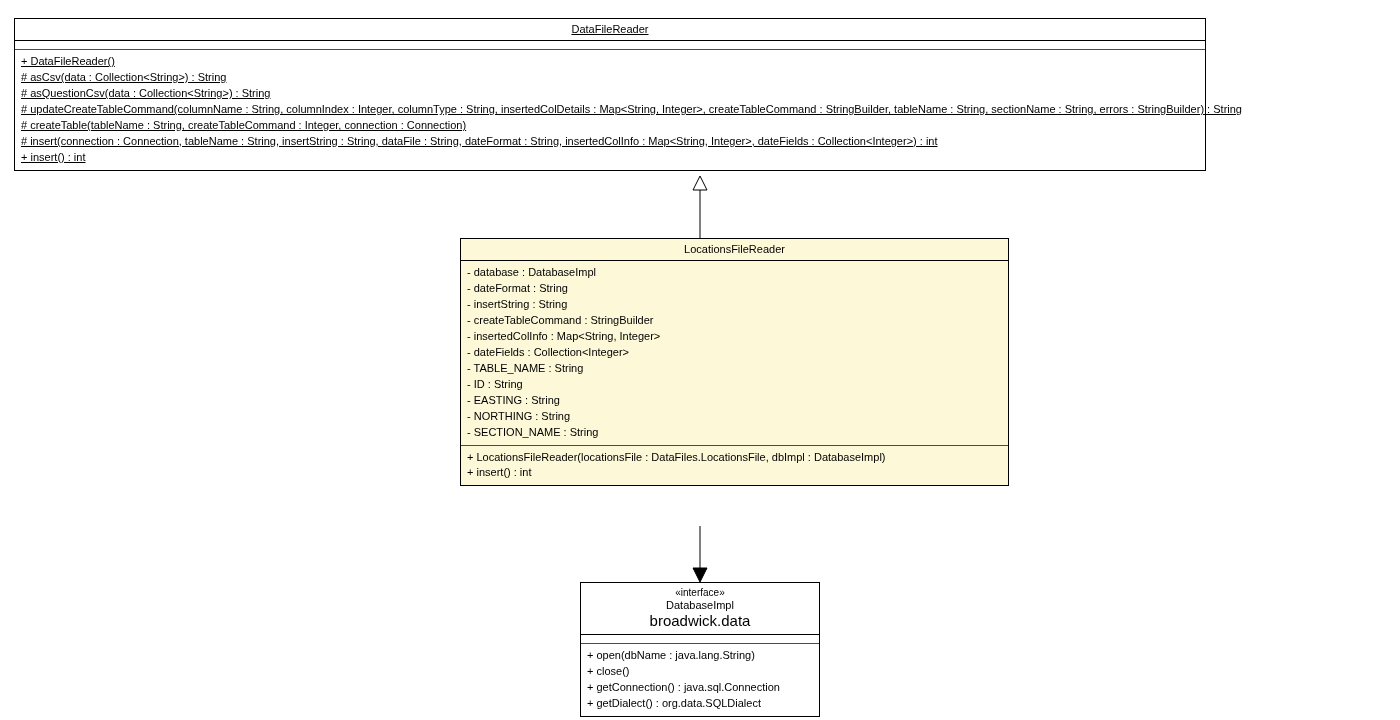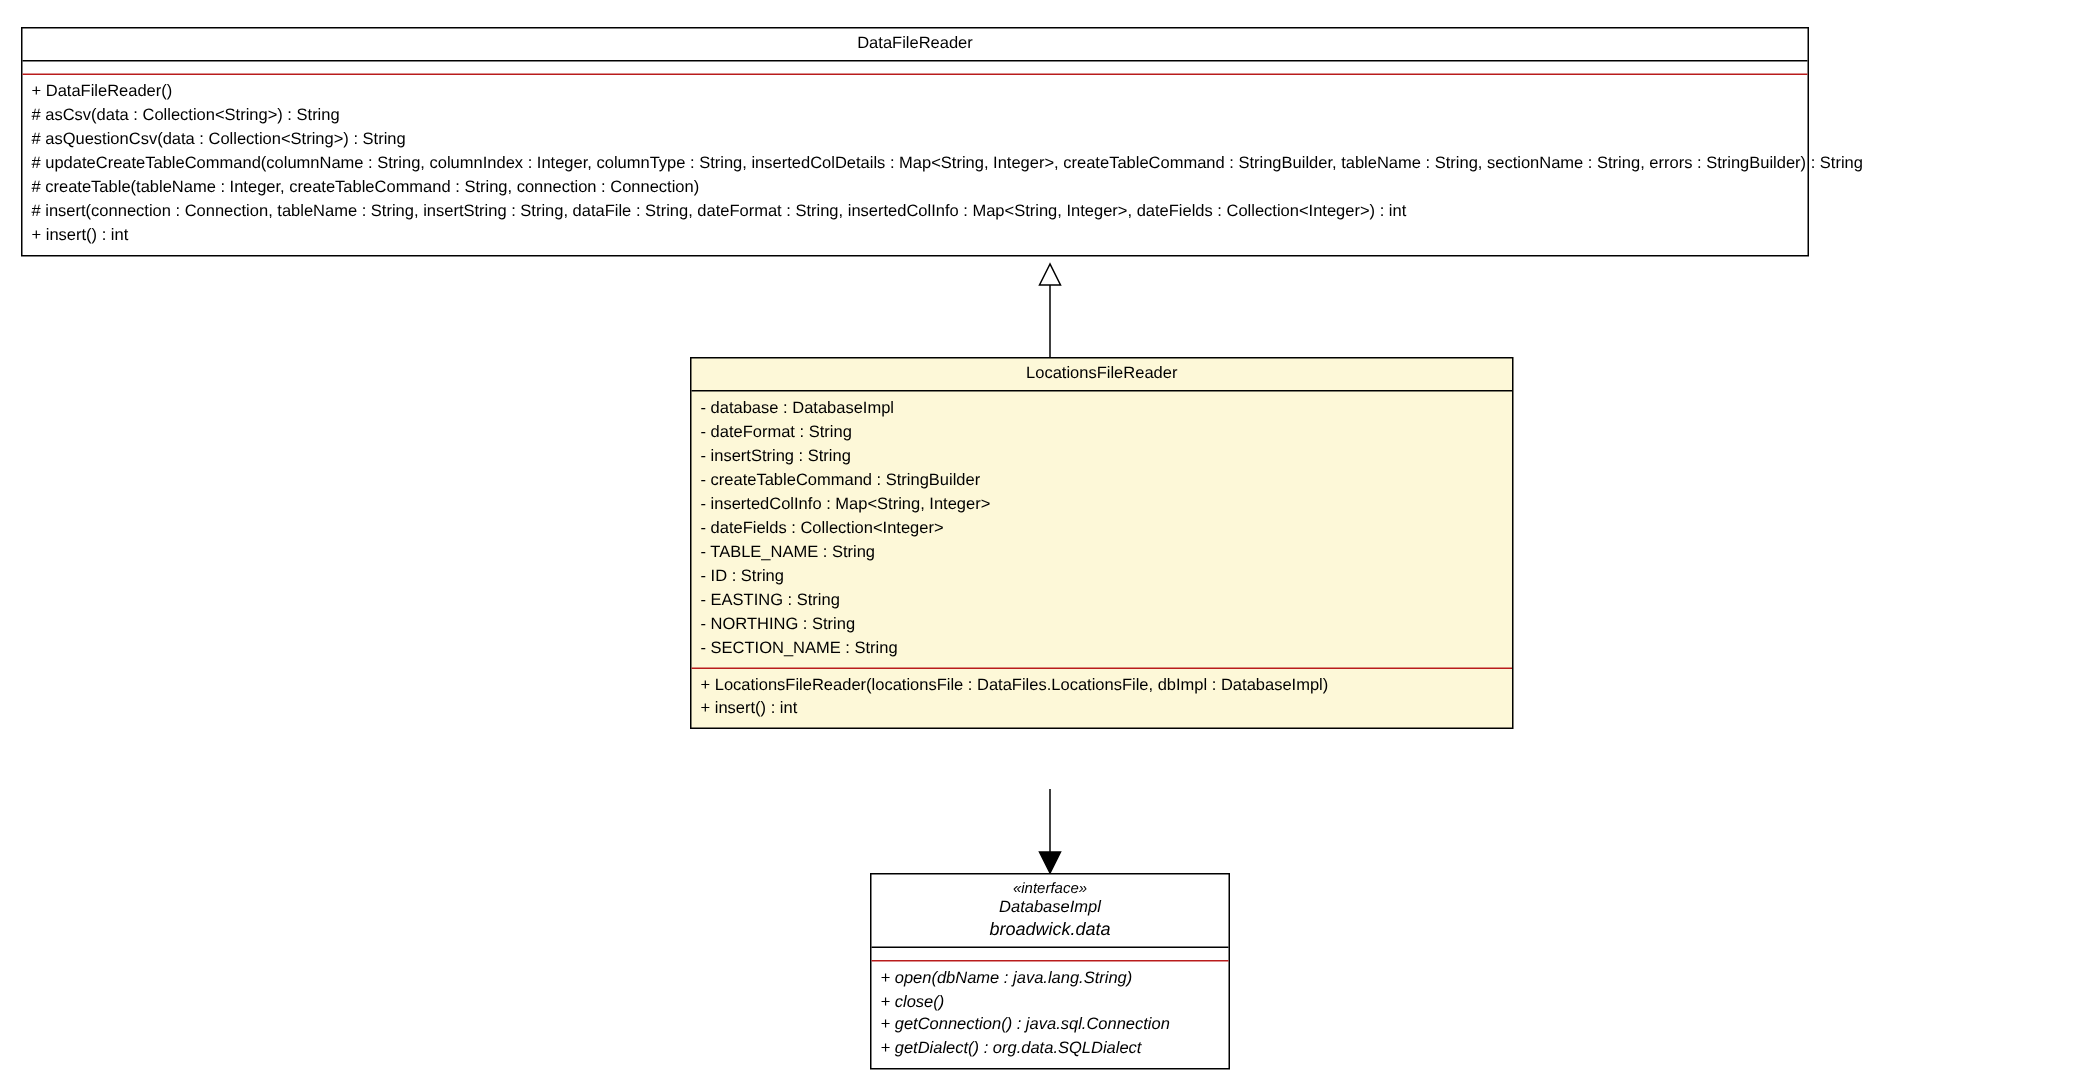--- a/index.html
+++ b/index.html
@@ -21,51 +21,51 @@
   .class-box.yellow { background: #fdf8d8; }
   .class-title {
     text-align: center;
     font-weight: normal;
     border-bottom: 1px solid #000;
     padding: 4px 6px;
     line-height: 1.2;
   }
   .class-title .name { display: block; }
   .class-title .stereo { display: block; font-size: 10px; }
-  .class-title .pkg { display: block; font-size: 12px; }
+  .class-title .pkg { display: block; font-size: 15px; }
   .class-section {
     border-bottom: 1px solid #b91c1c;
     padding: 4px 6px;
     min-height: 6px;
   }
   .class-section:last-child { border-bottom: none; }
   .member {
     white-space: nowrap;
     line-height: 1.45;
   }
   svg.connector {
     position: absolute;
     overflow: visible;
     pointer-events: none;
   }
 </style>
 </head>
 <body>
 
-<div class="class-box" style="left:14px; top:18px; width:1192px;">
+<div class="class-box" style="left:14px; top:18px; width:1192px;text-decoration:underline;">
   <div class="class-title">
     <span class="name">DataFileReader</span>
   </div>
   <div class="class-section"></div>
   <div class="class-section">
     <div class="member">+ DataFileReader()</div>
     <div class="member"># asCsv(data : Collection&lt;String&gt;) : String</div>
     <div class="member"># asQuestionCsv(data : Collection&lt;String&gt;) : String</div>
     <div class="member"># updateCreateTableCommand(columnName : String, columnIndex : Integer, columnType : String, insertedColDetails : Map&lt;String, Integer&gt;, createTableCommand : StringBuilder, tableName : String, sectionName : String, errors : StringBuilder) : String</div>
-    <div class="member"># createTable(tableName : Integer, createTableCommand : String, connection : Connection)</div>
+    <div class="member"># createTable(tableName : String, createTableCommand : Integer, connection : Connection)</div>
     <div class="member"># insert(connection : Connection, tableName : String, insertString : String, dataFile : String, dateFormat : String, insertedColInfo : Map&lt;String, Integer&gt;, dateFields : Collection&lt;Integer&gt;) : int</div>
     <div class="member">+ insert() : int</div>
   </div>
 </div>
 
 <svg class="connector" style="left:693px; top:176px; width:14px; height:62px;">
   <line x1="7" y1="14" x2="7" y2="62" stroke="#000" stroke-width="1"></line>
   <polygon points="7,0 0,14 14,14" fill="#fff" stroke="#000" stroke-width="1"></polygon>
 </svg>
 
@@ -90,21 +90,21 @@
     <div class="member">+ LocationsFileReader(locationsFile : DataFiles.LocationsFile, dbImpl : DatabaseImpl)</div>
     <div class="member">+ insert() : int</div>
   </div>
 </div>
 
 <svg class="connector" style="left:693px; top:526px; width:14px; height:56px;">
   <line x1="7" y1="0" x2="7" y2="44" stroke="#000" stroke-width="1"></line>
   <polygon points="7,56 0,42 14,42" fill="#000" stroke="#000" stroke-width="1"></polygon>
 </svg>
 
-<div class="class-box" style="left:580px; top:582px; width:240px;font-style:italic;">
+<div class="class-box" style="left:580px; top:582px; width:240px;">
   <div class="class-title">
     <span class="stereo">«interface»</span>
     <span class="name">DatabaseImpl</span>
     <span class="pkg">broadwick.data</span>
   </div>
   <div class="class-section"></div>
   <div class="class-section">
     <div class="member">+ open(dbName : java.lang.String)</div>
     <div class="member">+ close()</div>
     <div class="member">+ getConnection() : java.sql.Connection</div>

